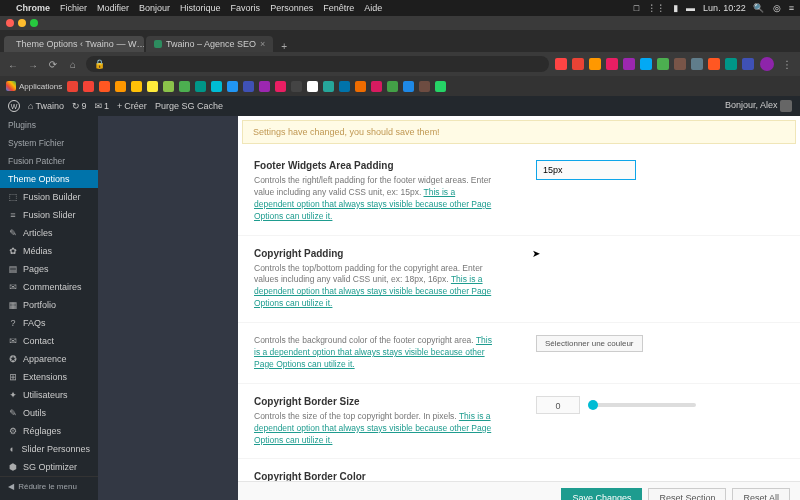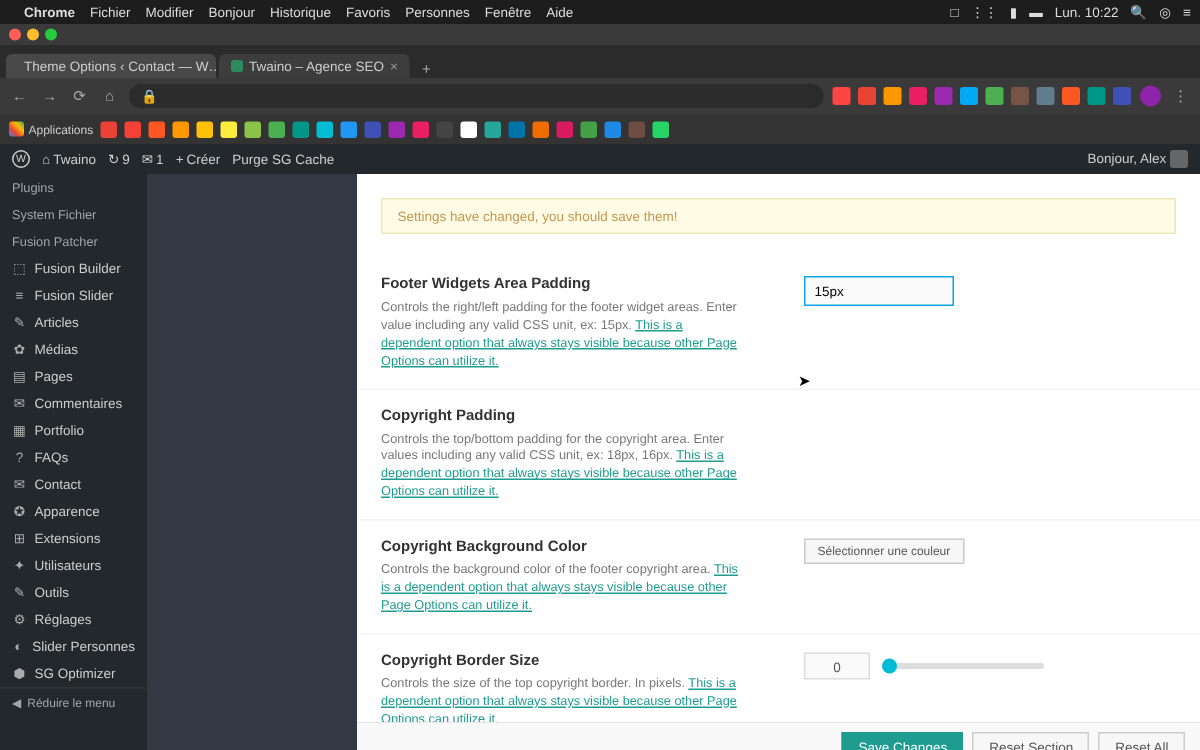--- a/index.html
+++ b/index.html
@@ -31,21 +31,21 @@
 .main{display:flex;height:398px;background:#f1f1f1}
 .wp-side{width:98px;background:#23282d;color:#ccc;font-size:9px;overflow:hidden}
 .wp-side .item{padding:4px 8px;display:flex;align-items:center;gap:5px;cursor:pointer;white-space:nowrap}
 .wp-side .item.active{background:#0073aa;color:#fff;font-weight:500}
 .wp-side .item.sub{padding-left:8px;font-size:8.5px;color:#a0a5aa}
 .wp-side .collapse{padding:5px 8px;color:#a0a5aa;font-size:8px;border-top:1px solid #333;display:flex;align-items:center;gap:4px}
 .wp-side .sico{width:10px;height:10px;display:inline-flex;align-items:center;justify-content:center;font-size:9px;opacity:.8}
 .inner{flex:1;display:flex;background:#f1f1f1}
 .inner-side{width:140px;background:#333844}
 .content{flex:1;background:#fff;overflow-y:auto;position:relative}
-.notice{background:#fffbe5;border:1px solid #f0e6b8;color:#c09853;font-size:9px;padding:6px 10px;margin:16px}
+.notice{background:#fffbe5;border:1px solid #f0e6b8;color:#c09853;font-size:9px;padding:6px 10px;margin:4px}
 .opt-row{display:flex;padding:12px 16px;border-bottom:1px solid #f4f4f4;gap:42px}
 .opt-left{flex:1;max-width:240px}
 .opt-title{font-size:10px;font-weight:600;color:#333;margin-bottom:4px}
 .opt-desc{font-size:8.5px;color:#777;line-height:1.4}
 .opt-desc .link{color:#1e9c8f;text-decoration:underline;cursor:pointer}
 .opt-right{width:180px;display:flex;align-items:flex-start;gap:4px}
 .txt-input{border:1px solid #0ea5e9;background:#fafafa;padding:3px 6px;font-size:9px;width:100px;height:20px}
 .txt-sm{width:50px;text-align:center}
 .arrows{display:flex;flex-direction:column;font-size:6px;color:#999;line-height:1}
 .color-btn{border:1px solid #ccc;background:#f7f7f7;padding:3px 8px;font-size:8px;color:#555;cursor:pointer}
@@ -86,21 +86,21 @@
 
 <div class="traffic">
   <span class="tl-r"></span>
   <span class="tl-y"></span>
   <span class="tl-g"></span>
 </div>
 
 <div class="tabbar">
   <div class="tab active">
       <span class="fav" style="background:#0073aa"></span>
-      <span>Theme Options ‹ Contact — W…</span>
+      <span>Theme Options ‹ Twaino — W…</span>
     </div>
   <div class="tab">
       <span class="fav" style="background:#2d8c5f"></span>
       <span>Twaino – Agence SEO</span>
       <span class="x">×</span>
     </div>
   <span style="color:#aaa;padding:0 6px">+</span>
 </div>
 
 <div class="addr-row">
@@ -170,20 +170,21 @@
   <span class="ico">+ <span>Créer</span></span>
   <span>Purge SG Cache</span>
   <span class="right"><span>Bonjour, Alex</span> <span style="display:inline-block;width:12px;height:12px;background:#666;border-radius:2px;vertical-align:middle"></span></span>
 </div>
 
 <div class="main">
   <div class="wp-side" id="wp-side">
       <div class="item sub">Plugins</div>
       <div class="item sub">System Fichier</div>
       <div class="item sub">Fusion Patcher</div>
+      <div class="item active">Theme Options</div>
       <div class="item">
         <span class="sico">⬚</span>
         <span>Fusion Builder</span>
       </div>
       <div class="item">
         <span class="sico">≡</span>
         <span>Fusion Slider</span>
       </div>
       <div class="item">
         <span class="sico">✎</span>
@@ -258,21 +259,20 @@
             </div>
           </div>
           <div class="opt-row">
             <div class="opt-left">
               <div class="opt-title">Copyright Padding</div>
               <div class="opt-desc">Controls the top/bottom padding for the copyright area. Enter values including any valid CSS unit, ex: 18px, 16px. <span class="link">This is a dependent option that always stays visible because other Page Options can utilize it.</span></div>
             </div>
           </div>
           <div class="opt-row">
             <div class="opt-left">
-              <div class="opt-title">Copyright Background Color</div>
               <div class="opt-desc">Controls the background color of the footer copyright area. <span class="link">This is a dependent option that always stays visible because other Page Options can utilize it.</span></div>
             </div>
             <div class="opt-right">
               <button class="color-btn">Sélectionner une couleur</button>
             </div>
           </div>
           <div class="opt-row">
             <div class="opt-left">
               <div class="opt-title">Copyright Border Size</div>
               <div class="opt-desc">Controls the size of the top copyright border. In pixels. <span class="link">This is a dependent option that always stays visible because other Page Options can utilize it.</span></div>

